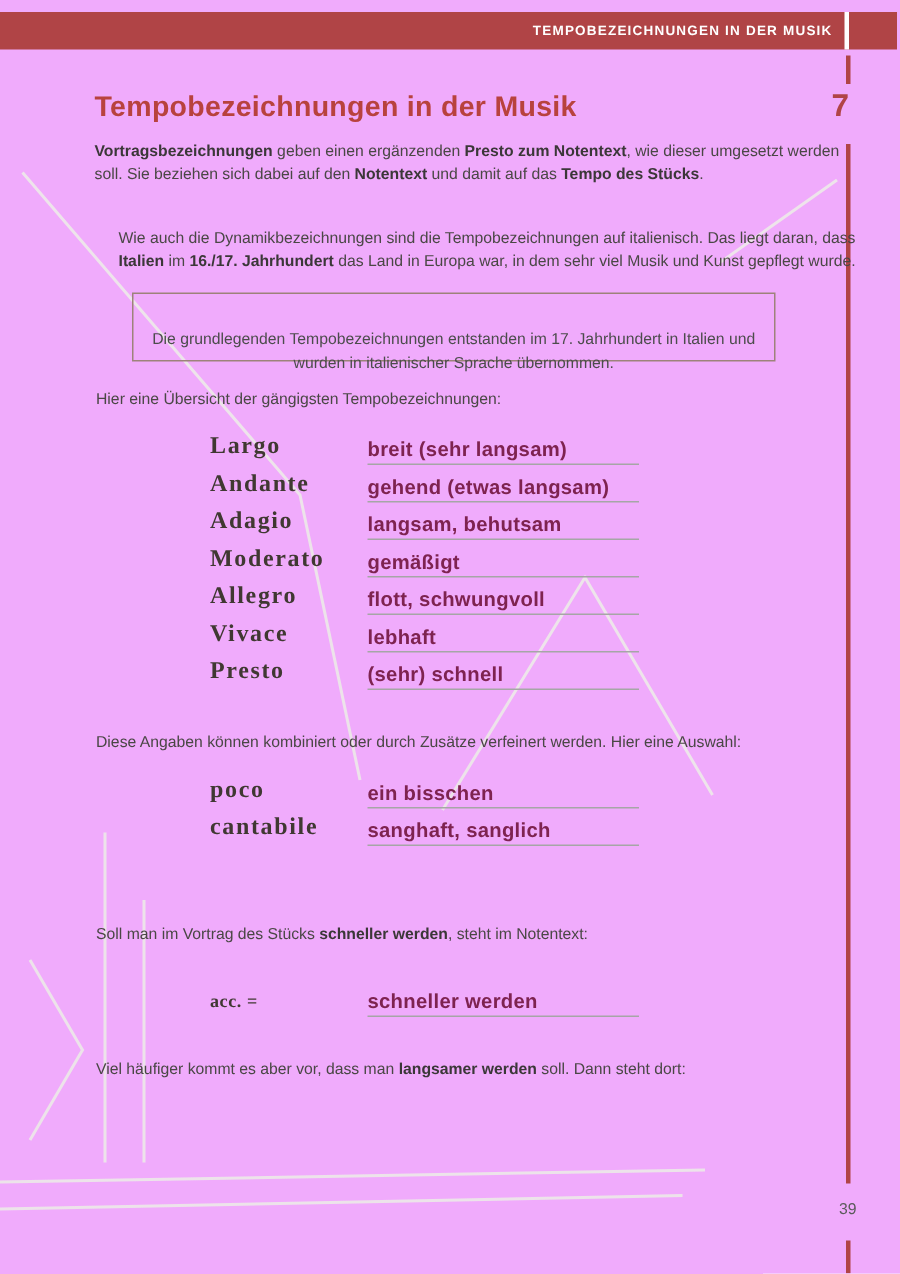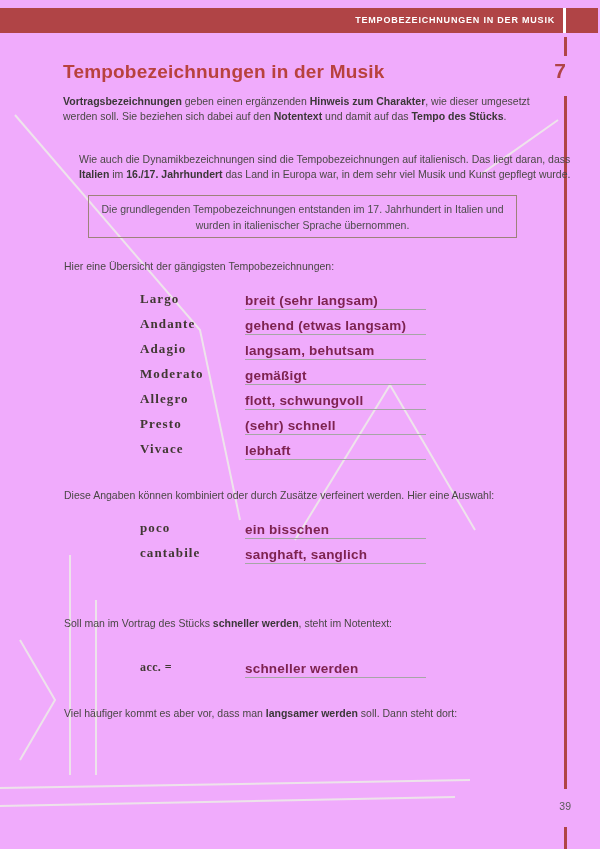--- a/index.html
+++ b/index.html
@@ -27,38 +27,38 @@
   .page-title{position:absolute;left:63px;top:61px;color:#b8423e;
     font-size:19px;font-weight:bold;letter-spacing:0.2px;}
 
   .para{position:absolute;left:63px;width:497px;color:#4a4745;
     font-size:10.5px;line-height:15px;}
   .para b{color:#3b3738;}
   .p1{top:94px;}
   .p2{top:136px;}
 
   .note-box{position:absolute;left:88px;top:195px;width:429px;height:43px;
-    box-sizing:border-box;border:1px solid #9d837a;padding:5px 12px;
+    box-sizing:border-box;border:1px solid #9d837a;padding:22px 12px;
     text-align:center;color:#4c4c4c;font-size:10.5px;line-height:16px;}
 
   .lead{position:absolute;left:64px;width:497px;color:#4a4745;font-size:10.5px;}
   .lead b{color:#3b3738;}
   .overview-lead{top:260px;}
   .combine-lead{top:489px;}
   .faster-lead{top:617px;}
   .slower-lead{top:707px;}
 
   .fill-table{position:absolute;left:140px;}
   .tempo-table{top:285px;}
   .additions-table{top:514px;}
   .acc-table{top:653px;}
   .rit-table{top:743px;}
   .trow{display:flex;align-items:flex-end;height:25px;}
   .term{width:105px;font-family:"Liberation Serif","DejaVu Serif",serif;
-    font-weight:bold;font-size:13px;letter-spacing:1.1px;color:#403832;
+    font-weight:bold;font-size:16px;letter-spacing:1.1px;color:#403832;
     padding-bottom:3px;}
   .abbrev{letter-spacing:0.4px;font-size:12px;}
   .answer-line{width:181px;border-bottom:1px solid #a6a6a6;text-align:left;
     white-space:nowrap;}
   .answer{display:inline-block;padding-bottom:1px;color:#7e2350;
     font-weight:bold;font-size:13.5px;letter-spacing:0.2px;}
 
   .page-number{position:absolute;top:800px;right:29px;color:#5a5a5a;font-size:10.5px;}
 </style>
 </head>
@@ -85,21 +85,21 @@
   <div class="topbar-slit"></div>
 
   <div class="rail rail-1"></div>
   <div class="rail rail-2"></div>
   <div class="rail rail-3"></div>
 
   <div class="chapter-number">7</div>
 
   <h1 class="page-title" style="margin:0;">Tempobezeichnungen in der Musik</h1>
 
-  <p class="para p1" style="margin:0;"><b>Vortragsbezeichnungen</b><span> geben einen ergänzenden </span><b>Hinweis zum Charakter</b><span>, wie dieser umgesetzt werden soll. Sie beziehen sich dabei auf den </span><b>Notentext</b><span> und damit auf das </span><b>Tempo des Stücks</b><span>.</span></p>
+  <p class="para p1" style="margin:0;"><b>Vortragsbezeichnungen</b><span> geben einen ergänzenden </span><b>Presto zum Notentext</b><span>, wie dieser umgesetzt werden soll. Sie beziehen sich dabei auf den </span><b>Notentext</b><span> und damit auf das </span><b>Tempo des Stücks</b><span>.</span></p>
   <p class="para p2" style="margin:16px;"><span>Wie auch die Dynamikbezeichnungen sind die Tempobezeichnungen auf italienisch. Das liegt daran, dass </span><b>Italien</b><span> im </span><b>16./17. Jahrhundert</b><span> das Land in Europa war, in dem sehr viel Musik und Kunst gepflegt wurde.</span></p>
 
   <div class="note-box">
     <span>Die grundlegenden Tempobezeichnungen entstanden im 17. Jahrhundert in Italien und wurden in italienischer Sprache übernommen.</span>
   </div>
 
   <div class="lead overview-lead">Hier eine Übersicht der gängigsten Tempobezeichnungen:</div>
 
   <div class="fill-table tempo-table">
     <div class="trow">
@@ -116,26 +116,26 @@
     </div>
     <div class="trow">
       <span class="term">Moderato</span>
       <span class="answer-line"><span class="answer">gemäßigt</span></span>
     </div>
     <div class="trow">
       <span class="term">Allegro</span>
       <span class="answer-line"><span class="answer">flott, schwungvoll</span></span>
     </div>
     <div class="trow">
+      <span class="term">Vivace</span>
+      <span class="answer-line"><span class="answer">lebhaft</span></span>
+    </div>
+    <div class="trow">
       <span class="term">Presto</span>
       <span class="answer-line"><span class="answer">(sehr) schnell</span></span>
-    </div>
-    <div class="trow">
-      <span class="term">Vivace</span>
-      <span class="answer-line"><span class="answer">lebhaft</span></span>
     </div>
   </div>
 
   <div class="lead combine-lead">Diese Angaben können kombiniert oder durch Zusätze verfeinert werden. Hier eine Auswahl:</div>
 
   <div class="fill-table additions-table">
     <div class="trow">
       <span class="term">poco</span>
       <span class="answer-line"><span class="answer">ein bisschen</span></span>
     </div>

